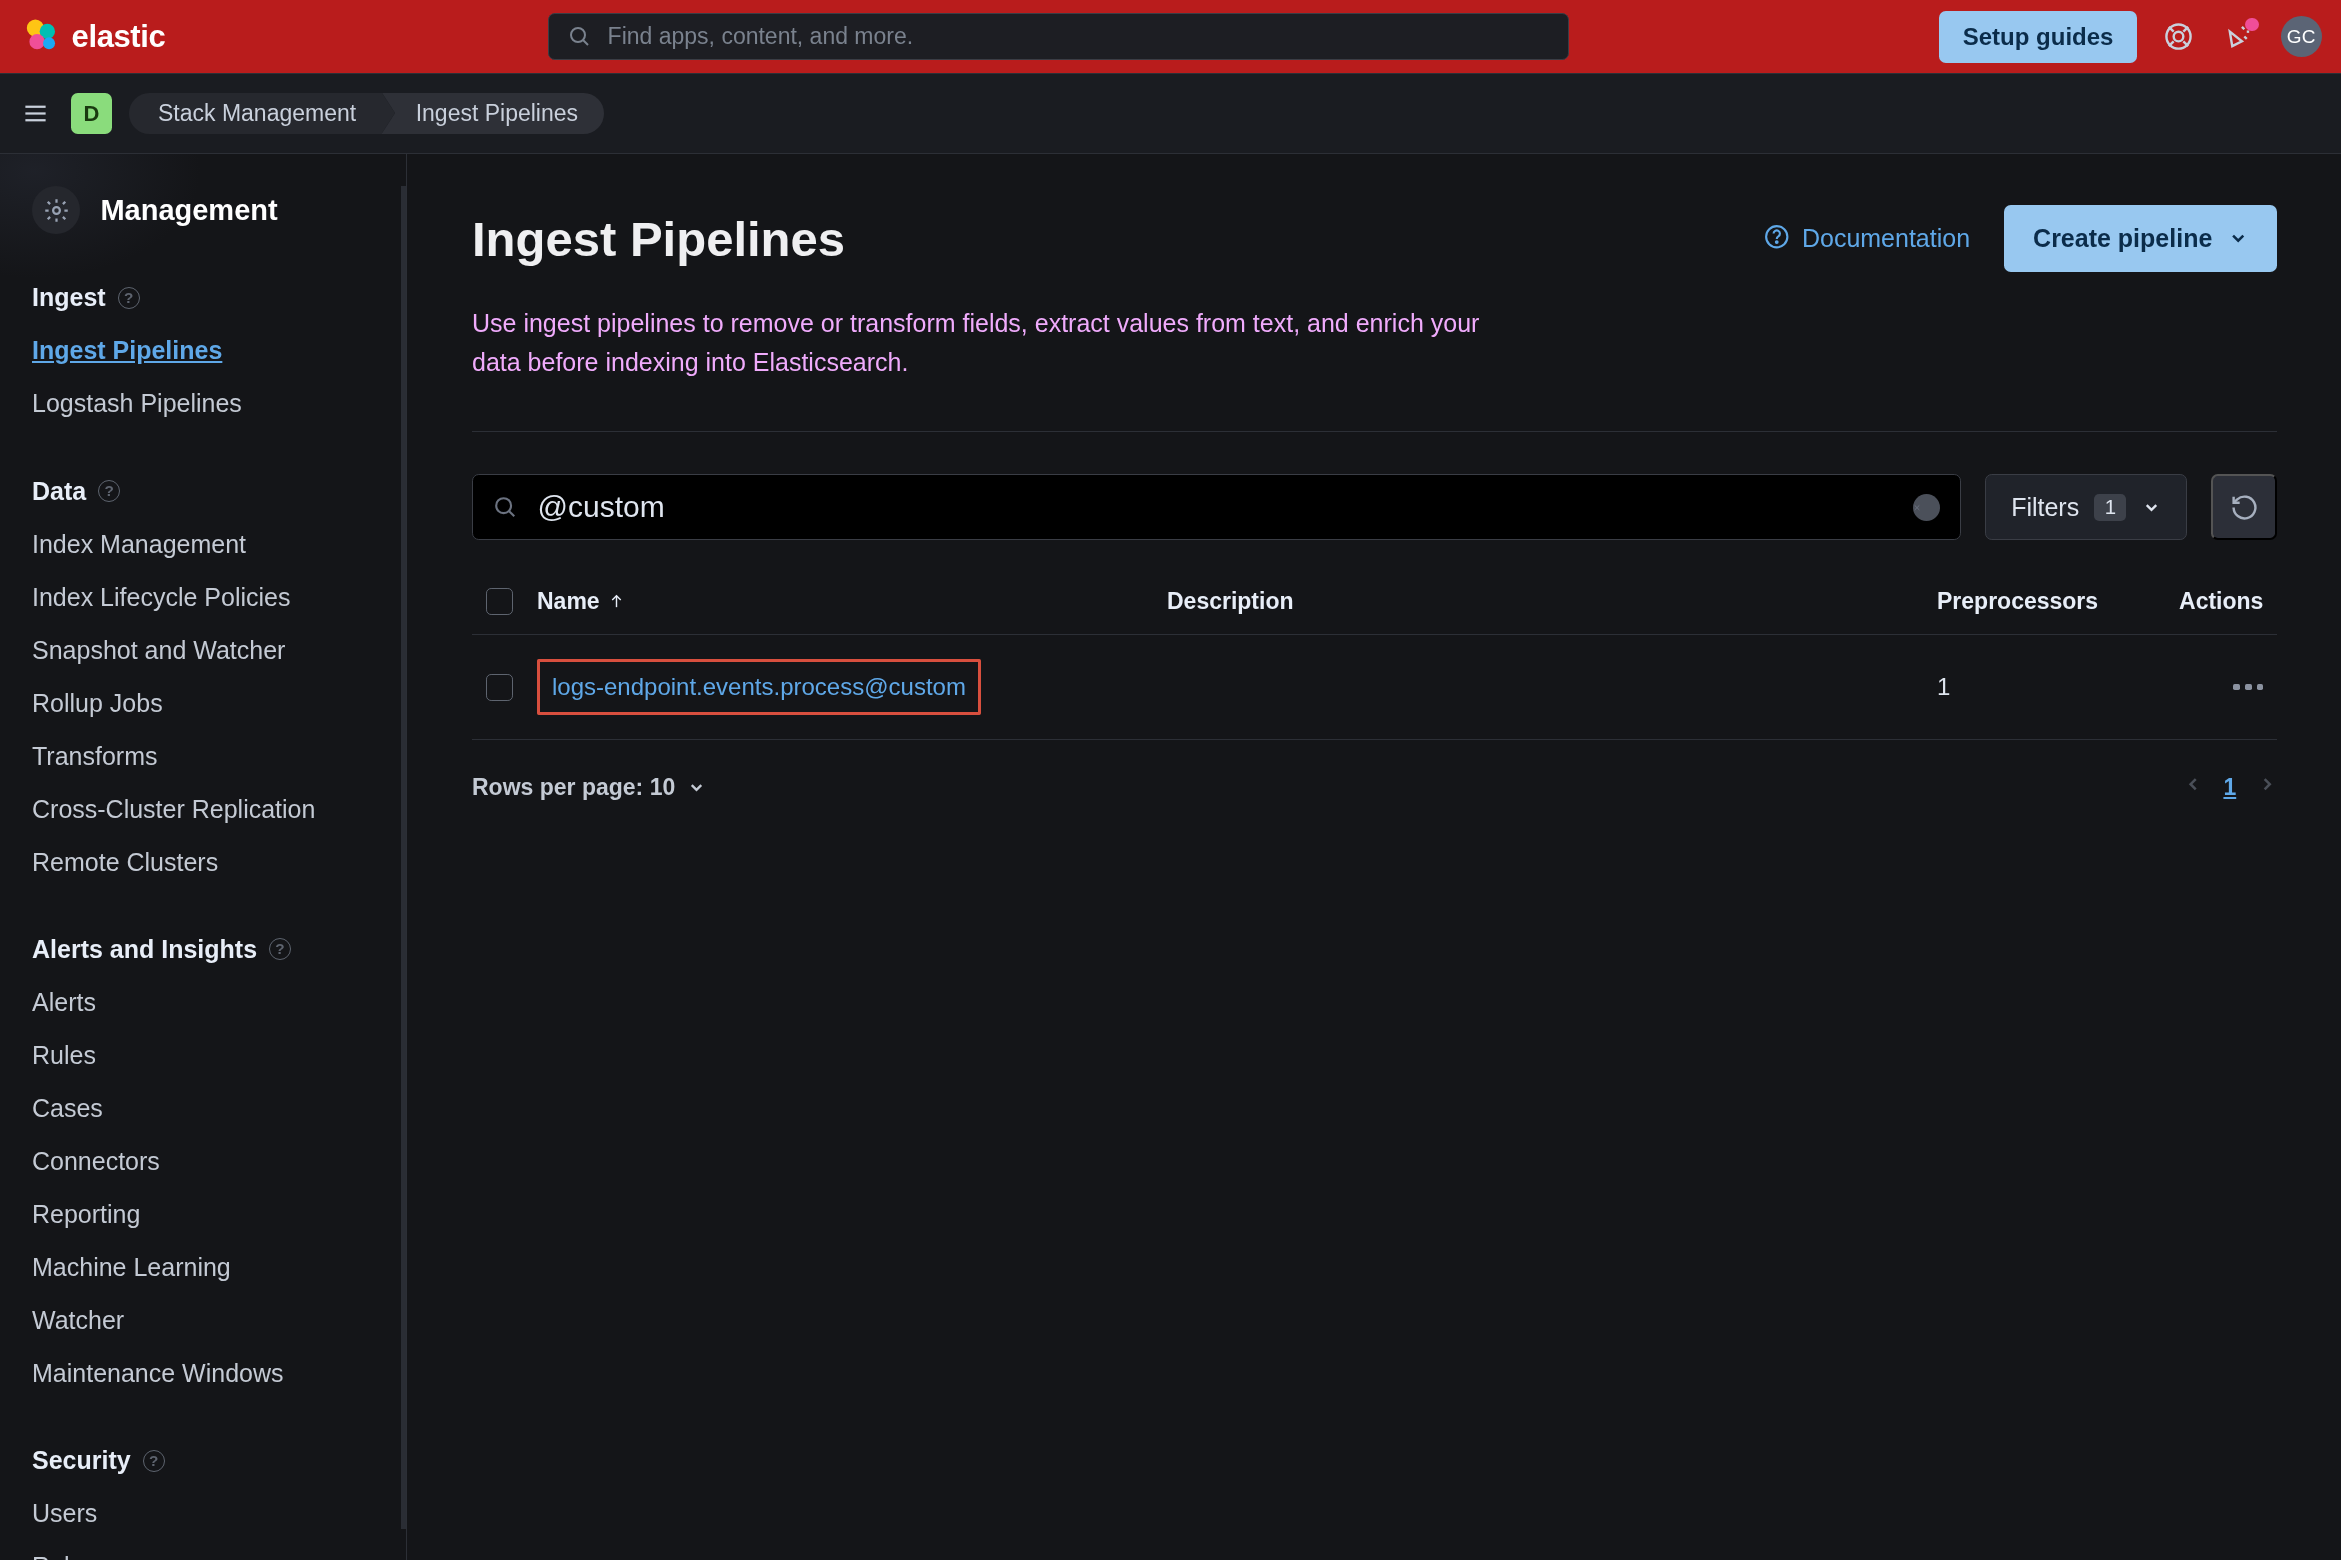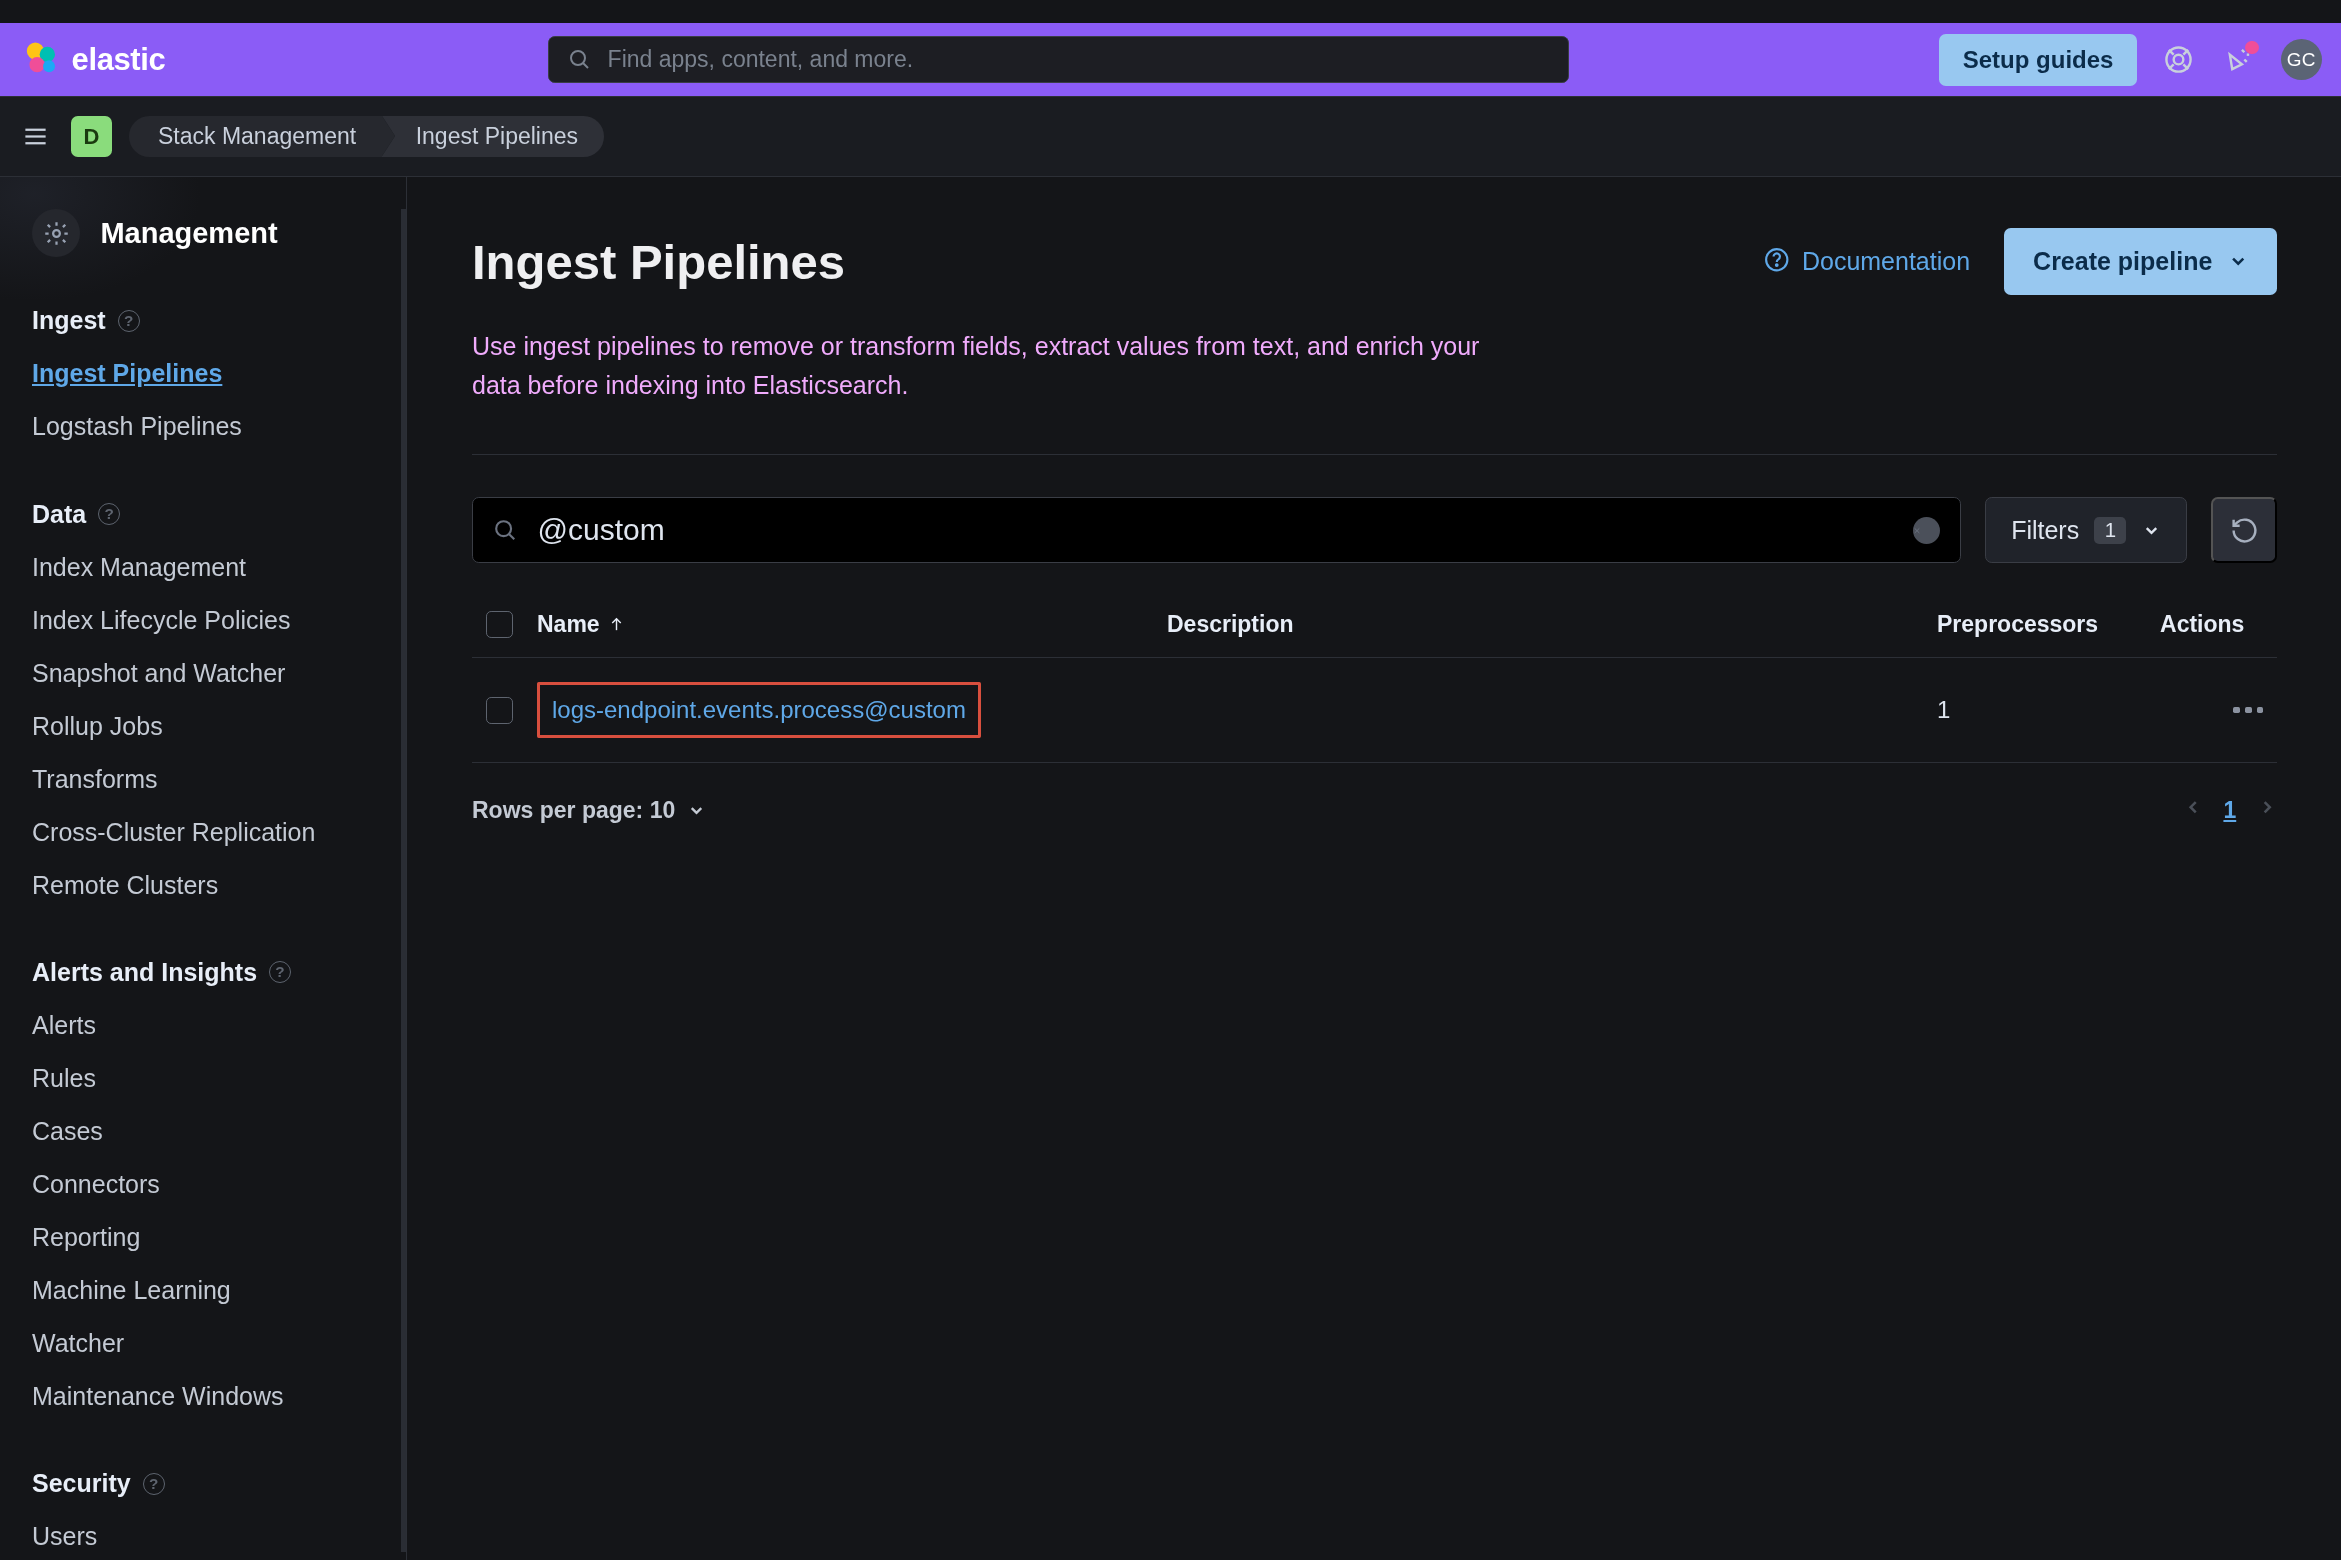--- a/index.html
+++ b/index.html
@@ -8,26 +8,25 @@
   color: #dfe5ef;
   font-family: -apple-system, BlinkMacSystemFont, "Segoe UI", Helvetica, Arial, sans-serif;
   font-size: 12px;
   width: 2342px;
   height: 1561px;
   overflow: hidden;
 }
 
 .header {
   height: 74px;
-  background: #8b5cf6;
+  background: #b91c1c;
   border-bottom: 0.9px solid #2c2f36;
   display: flex;
   align-items: center;
   padding: 0 20.4px;
-  margin-top: 23px;
 }
 .logo { display: flex; align-items: center; gap: 10.2px; }
 .logo-cluster { width: 41px; height: 41px; position: relative; }
 .logo-text { color: #fff; font-size: 31px; font-weight: 700; letter-spacing: -0.4px; }
 .search-global {
   margin-left: 383px;
   width: 1021px;
   height: 47px;
   background: #1d1e23;
   border: 0.9px solid #3a3d45;
@@ -163,21 +162,21 @@
   width:66px; height:66px; background:#2c2f38; border-radius:6.8px;
   display:flex; align-items:center; justify-content:center; color:#a7b0bf;
 }
 
 .table { margin-top: 29px; }
 .thead { display:flex; align-items:center; padding: 19px 0; border-bottom:0.9px solid #2c2f36; font-size:23px; font-weight:700; color:#e8eef8;}
 .col-cb { width: 65px; padding-left: 13.6px;}
 .col-name { width: 630px; display:flex; align-items:center; gap:8.5px;}
 .col-desc { flex:1; }
 .col-pre { width: 204px; text-align:left;}
-.col-act { width: 136px; text-align:center; padding-right: 13.6px;}
+.col-act { width: 136px; text-align:right; padding-right: 13.6px;}
 .trow { display:flex; align-items:center; padding: 24px 0; border-bottom:0.9px solid #2c2f36; font-size:24px;}
 .cb { width:27px; height:27px; border:1.7px solid #5e646f; border-radius:5.1px; }
 .pipeline-link {
   color:#5fa8e8; font-weight:500; border:3.4px solid #d84f3e; padding: 8.5px 12px;
   display:inline-block; border-radius:1.7px; line-height:1.35;
 }
 .row-actions { color:#8b92a0; display:flex; justify-content:flex-end; gap:5.1px; padding-right:13.6px; }
 .dot { width:6.8px; height:6.8px; background:#8b92a0; border-radius:1.7px; }
 
 .pager { margin-top: 34px; display:flex; align-items:center; justify-content:space-between; font-size:23px; }

